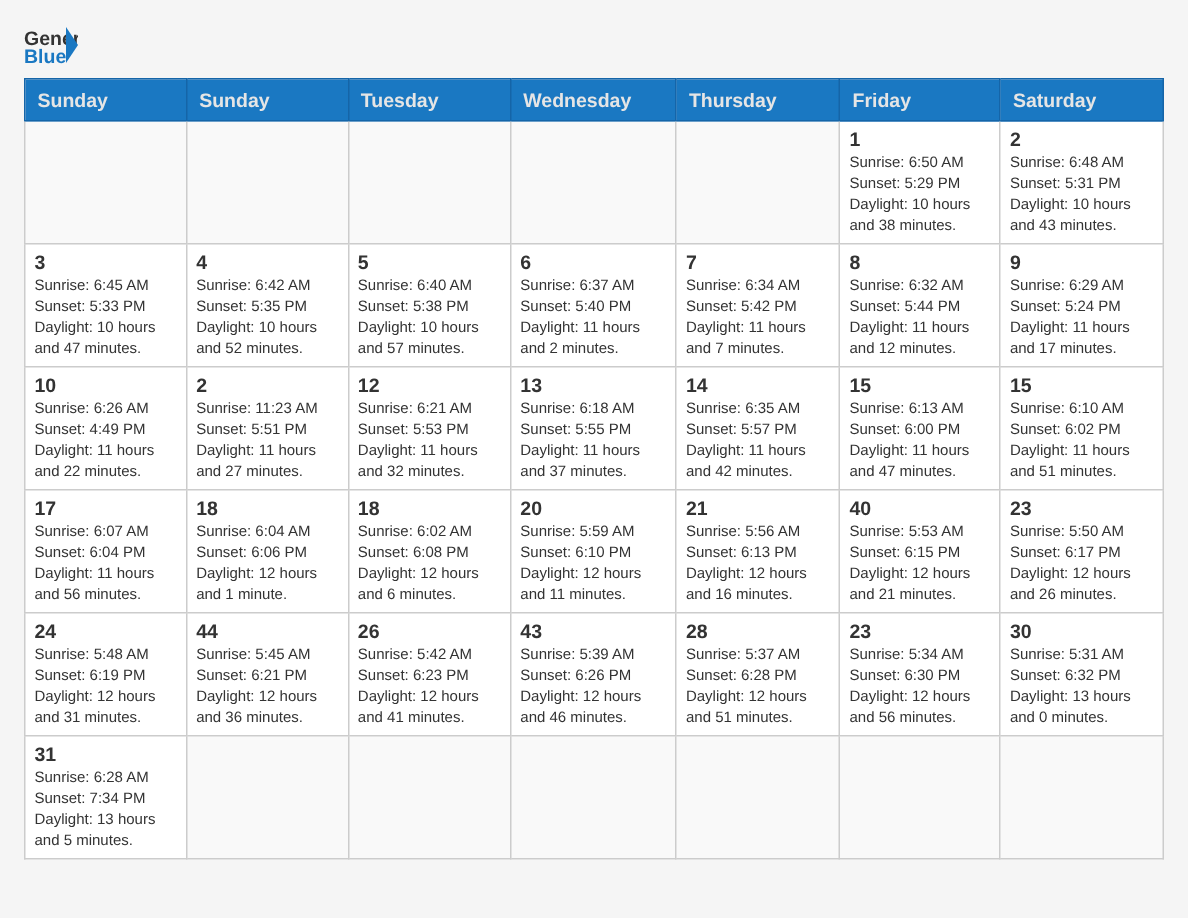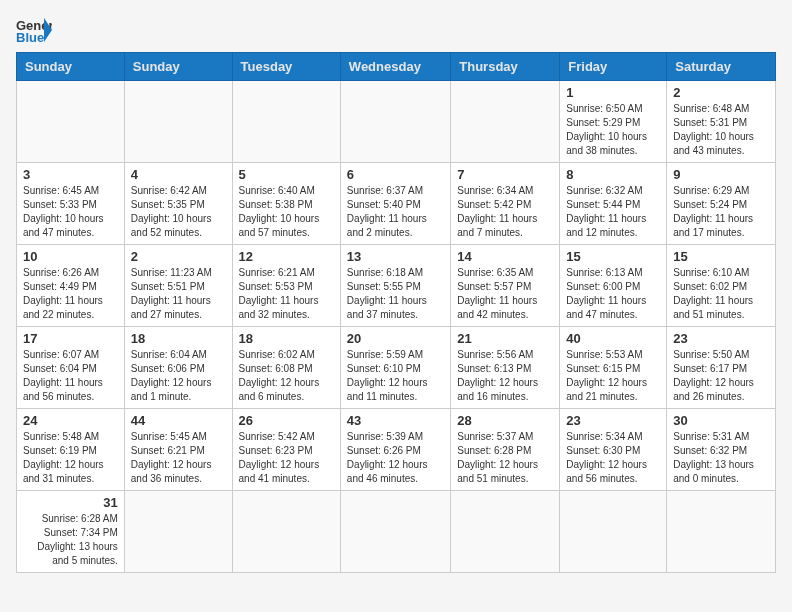--- a/index.html
+++ b/index.html
@@ -65,21 +65,21 @@
       font-weight: bold;
       display: block;
       margin-bottom: 2px;
     }
     .day-info {
       font-size: 10px;
       line-height: 1.4;
       color: #333;
     }
     .empty { background: #f9f9f9; }
-    .last-row td { height: 70px; text-align: right; }
+    .last-row td { height: 70px; }
   </style>
 </head>
 <body>
 
 <div class="header">
   <div class="logo">
     <svg class="logo-icon" viewBox="0 0 36 28" xmlns="http://www.w3.org/2000/svg">
       <text x="0" y="14" font-size="13" font-weight="bold" fill="#333">General</text>
       <text x="0" y="26" font-size="13" font-weight="bold" fill="#1a78c2">Blue</text>
       <polygon points="28,2 36,14 28,26" fill="#1a78c2"></polygon>

